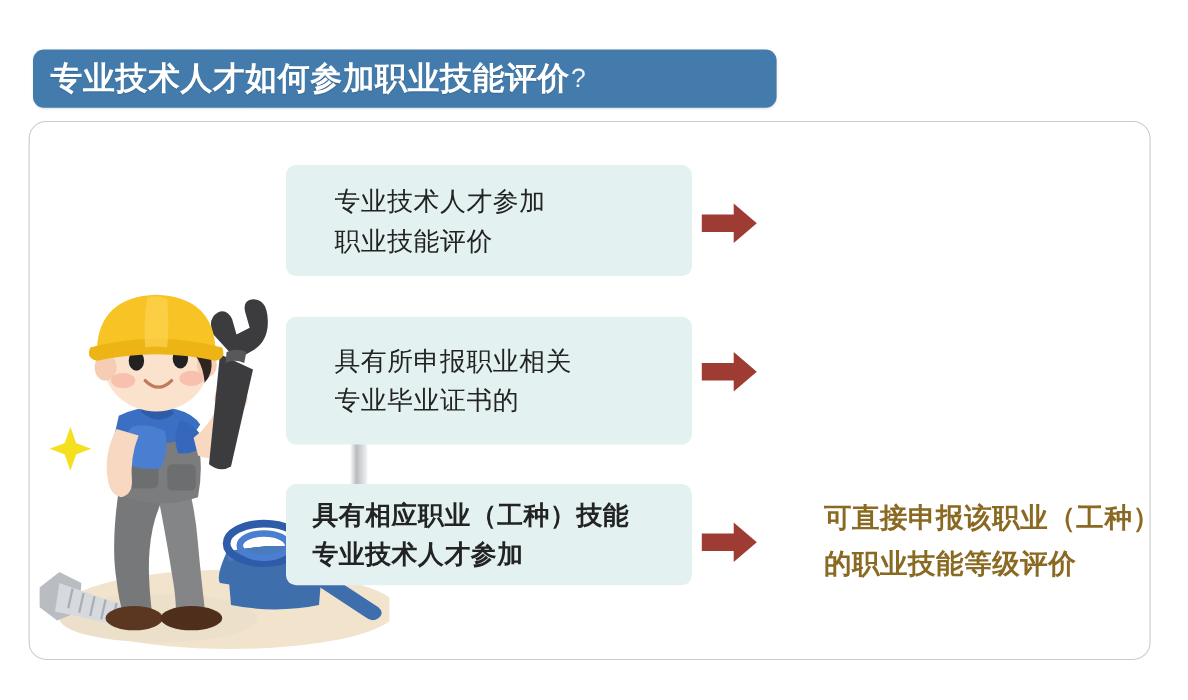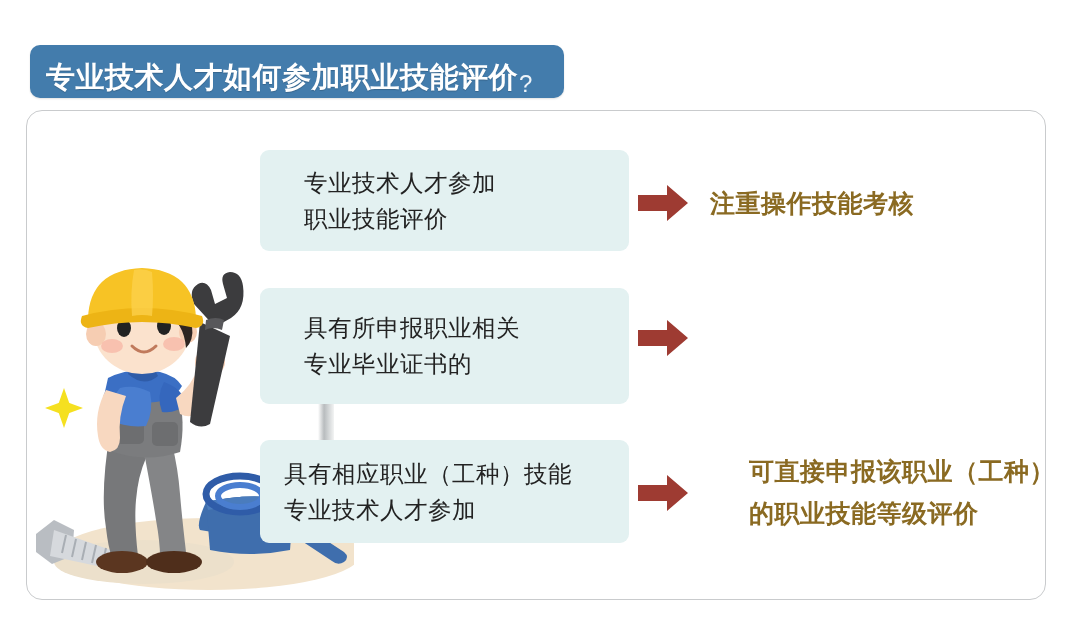--- a/index.html
+++ b/index.html
@@ -18,25 +18,25 @@
     width:1020px; height:490px;
     border:1.6px solid #c9cbcd;
     border-radius:16px;
     background:transparent;
   }
 
   
   #title-bar {
     position:absolute;
     left:30px; top:45px;
-    width:534px; height:53px;
+    width:676px; height:53px;
     background:#437cac;
     border-radius:10px;
     display:flex;
-    align-items:flex-end;
+    align-items:center;
     padding-left:16px;
     z-index:5;
     box-shadow:0 1px 2px rgba(0,0,0,.12);
   }
   #title-text {
     color:#ffffff;
     font-size:29px;
     font-weight:bold;
     letter-spacing:.5px;
     white-space:nowrap;
@@ -58,21 +58,21 @@
     border-radius:9px;
     display:flex;
     flex-direction:column;
     justify-content:center;
     padding-left:44px;
     z-index:4;
     margin-left:32px;
   }
   #box-1 { top:150px;  height:101px; }
   #box-2 { top:288px;  height:116px; }
-  #box-3 { top:440px;  height:103px; padding-left:24px; }
+  #box-3 { top:440px;  height:92px; padding-left:24px;font-weight:bold; }
 
   .box .line {
     color:#232323;
     font-size:23.5px;
     line-height:36px;
     letter-spacing:.5px;
     white-space:nowrap;
   }
   #box-3 .line { font-size:23.5px; }
 
@@ -136,23 +136,20 @@
 
 <div class="box" id="box-3">
   <span class="line">具有相应职业（工种）技能</span>
   <span class="line">专业技术人才参加</span>
 </div>
 
 <div class="row" id="row-1">
   <svg class="arrow" viewBox="0 0 54 40">
     <path d="M2 12 H31 V2 L52 20 L31 38 V28 H2 Z" fill="#9e3b32"></path>
   </svg>
-  <div>
-    <div class="result">注重操作技能考核</div>
-  </div>
 </div>
 
 <div class="row" id="row-2">
   <svg class="arrow" viewBox="0 0 54 40">
     <path d="M2 12 H31 V2 L52 20 L31 38 V28 H2 Z" fill="#9e3b32"></path>
   </svg>
 </div>
 
 <div class="row" id="row-3">
   <svg class="arrow" viewBox="0 0 54 40">

